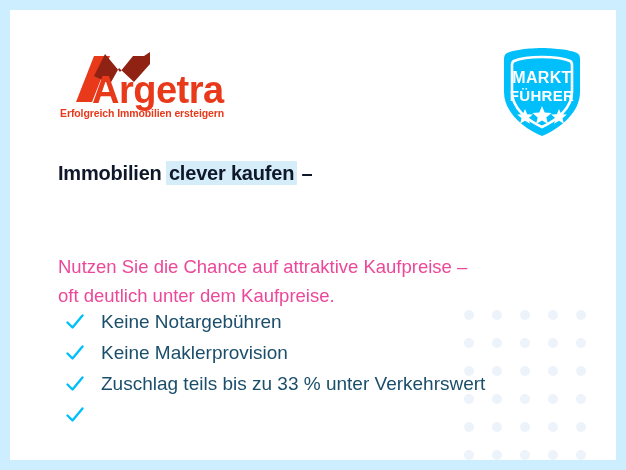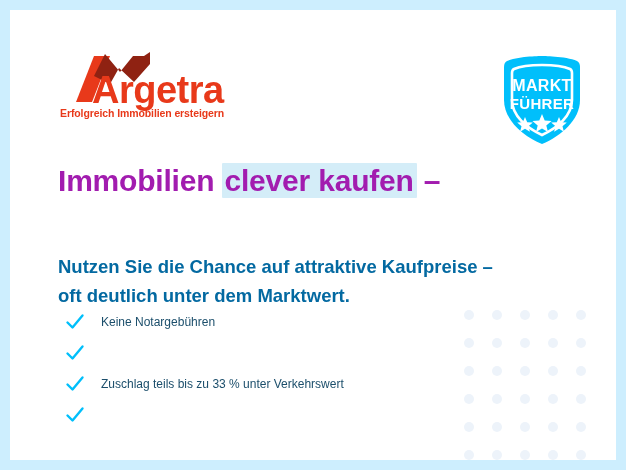--- a/index.html
+++ b/index.html
@@ -56,58 +56,58 @@
     width: 230px;
     height: 72px;
     z-index: 2;
   }
   #logo svg { display: block; }
 
   
   #badge {
     position: absolute;
     left: 489px;
-    top: 44px;
+    top: 36px;
     width: 86px;
     height: 92px;
     z-index: 2;
     text-align: center;
   }
   #badge svg { display: block; }
 
   
   #headline {
     position: absolute;
     left: 48px;
     top: 131px;
     z-index: 2;
-    font-size: 30px;
+    font-size: 20px;
     font-weight: bold;
-    color: #a21caf;
+    color: #0f172a;
     line-height: 39px;
     letter-spacing: -0.2px;
     white-space: nowrap;
   }
   #headline .hl-line { display: block; }
   #headline .hi {
     background: #D4EDF8;
     padding: 1px 3px;
     margin: 0 -1px;
     border-radius: 1px;
   }
 
   
   #subheadline {
     position: absolute;
     left: 48px;
     top: 223px;
     z-index: 2;
     font-size: 18.5px;
-    font-weight: bold;
-    color: #0369a1;
+    font-weight: normal;
+    color: #ec4899;
     line-height: 29px;
     white-space: nowrap;
   }
   #subheadline .sub-line { display: block; }
 
   
   #benefits {
     position: absolute;
     left: 55px;
     top: 297px;
@@ -124,21 +124,21 @@
   }
   #benefits .check {
     flex: 0 0 auto;
     width: 20px;
     height: 20px;
     margin-right: 16px;
     display: block;
   }
   #benefits .check svg { display: block; }
   #benefits .btext {
-    font-size: 12px;
+    font-size: 19px;
     color: #1B4E6B;
     white-space: nowrap;
     line-height: 20px;
   }
 </style>
 </head>
 <body>
 
 <div id="banner">
   <div id="canvas">
@@ -202,38 +202,39 @@
         </g>
       </svg>
     </div>
 
     <h1 id="headline">
       <span class="hl-line"><span>Immobilien </span><span class="hi">clever kaufen</span><span> –</span></span>
     </h1>
 
     <p id="subheadline">
       <span class="sub-line">Nutzen Sie die Chance auf attraktive Kaufpreise –</span>
-      <span class="sub-line">oft deutlich unter dem Marktwert.</span>
+      <span class="sub-line">oft deutlich unter dem Kaufpreise.</span>
     </p>
 
     <ul id="benefits">
         <li>
           <span class="check">
             <svg width="20" height="20" viewBox="0 0 20 20" xmlns="http://www.w3.org/2000/svg">
               <path d="M2.5,10.5 L7.5,15.5 L17.5,3.5" fill="none" stroke="#00BFFB" stroke-width="2.4" stroke-linecap="round" stroke-linejoin="round"></path>
             </svg>
           </span>
           <span class="btext">Keine Notargebühren</span>
         </li>
         <li>
           <span class="check">
             <svg width="20" height="20" viewBox="0 0 20 20" xmlns="http://www.w3.org/2000/svg">
               <path d="M2.5,10.5 L7.5,15.5 L17.5,3.5" fill="none" stroke="#00BFFB" stroke-width="2.4" stroke-linecap="round" stroke-linejoin="round"></path>
             </svg>
           </span>
+          <span class="btext">Keine Maklerprovision</span>
         </li>
         <li>
           <span class="check">
             <svg width="20" height="20" viewBox="0 0 20 20" xmlns="http://www.w3.org/2000/svg">
               <path d="M2.5,10.5 L7.5,15.5 L17.5,3.5" fill="none" stroke="#00BFFB" stroke-width="2.4" stroke-linecap="round" stroke-linejoin="round"></path>
             </svg>
           </span>
           <span class="btext">Zuschlag teils bis zu 33 % unter Verkehrswert</span>
         </li>
         <li>

